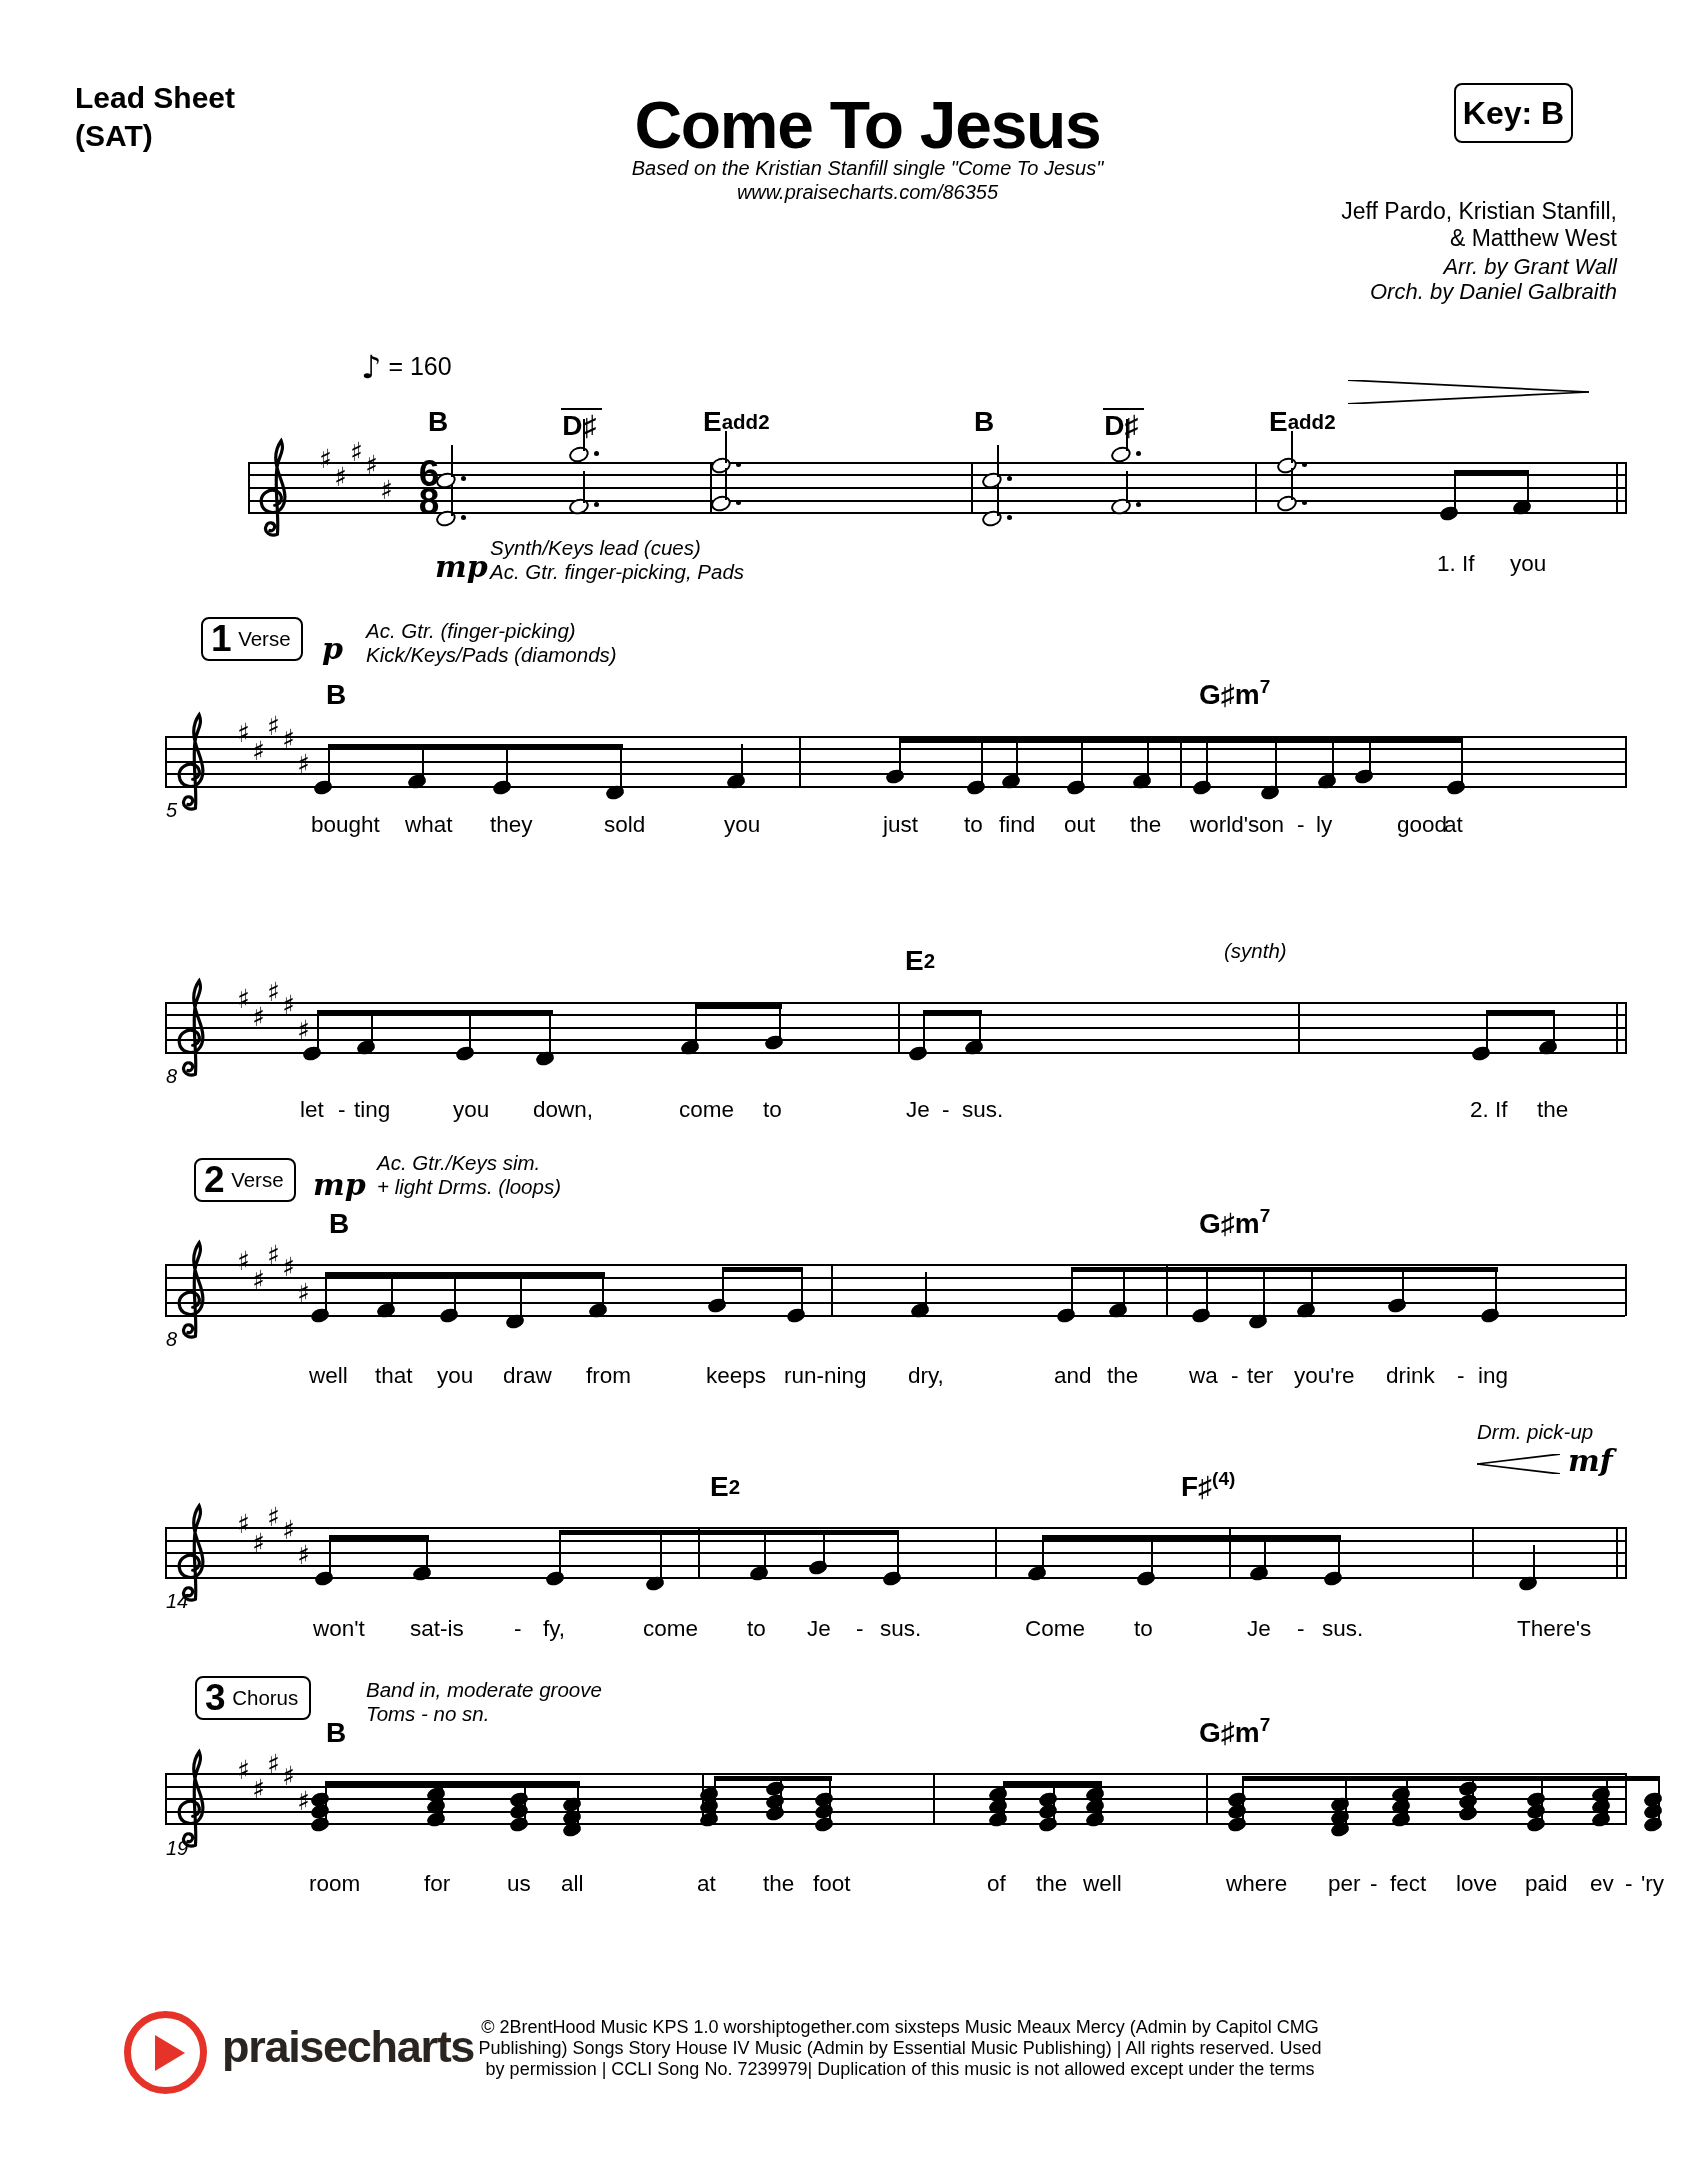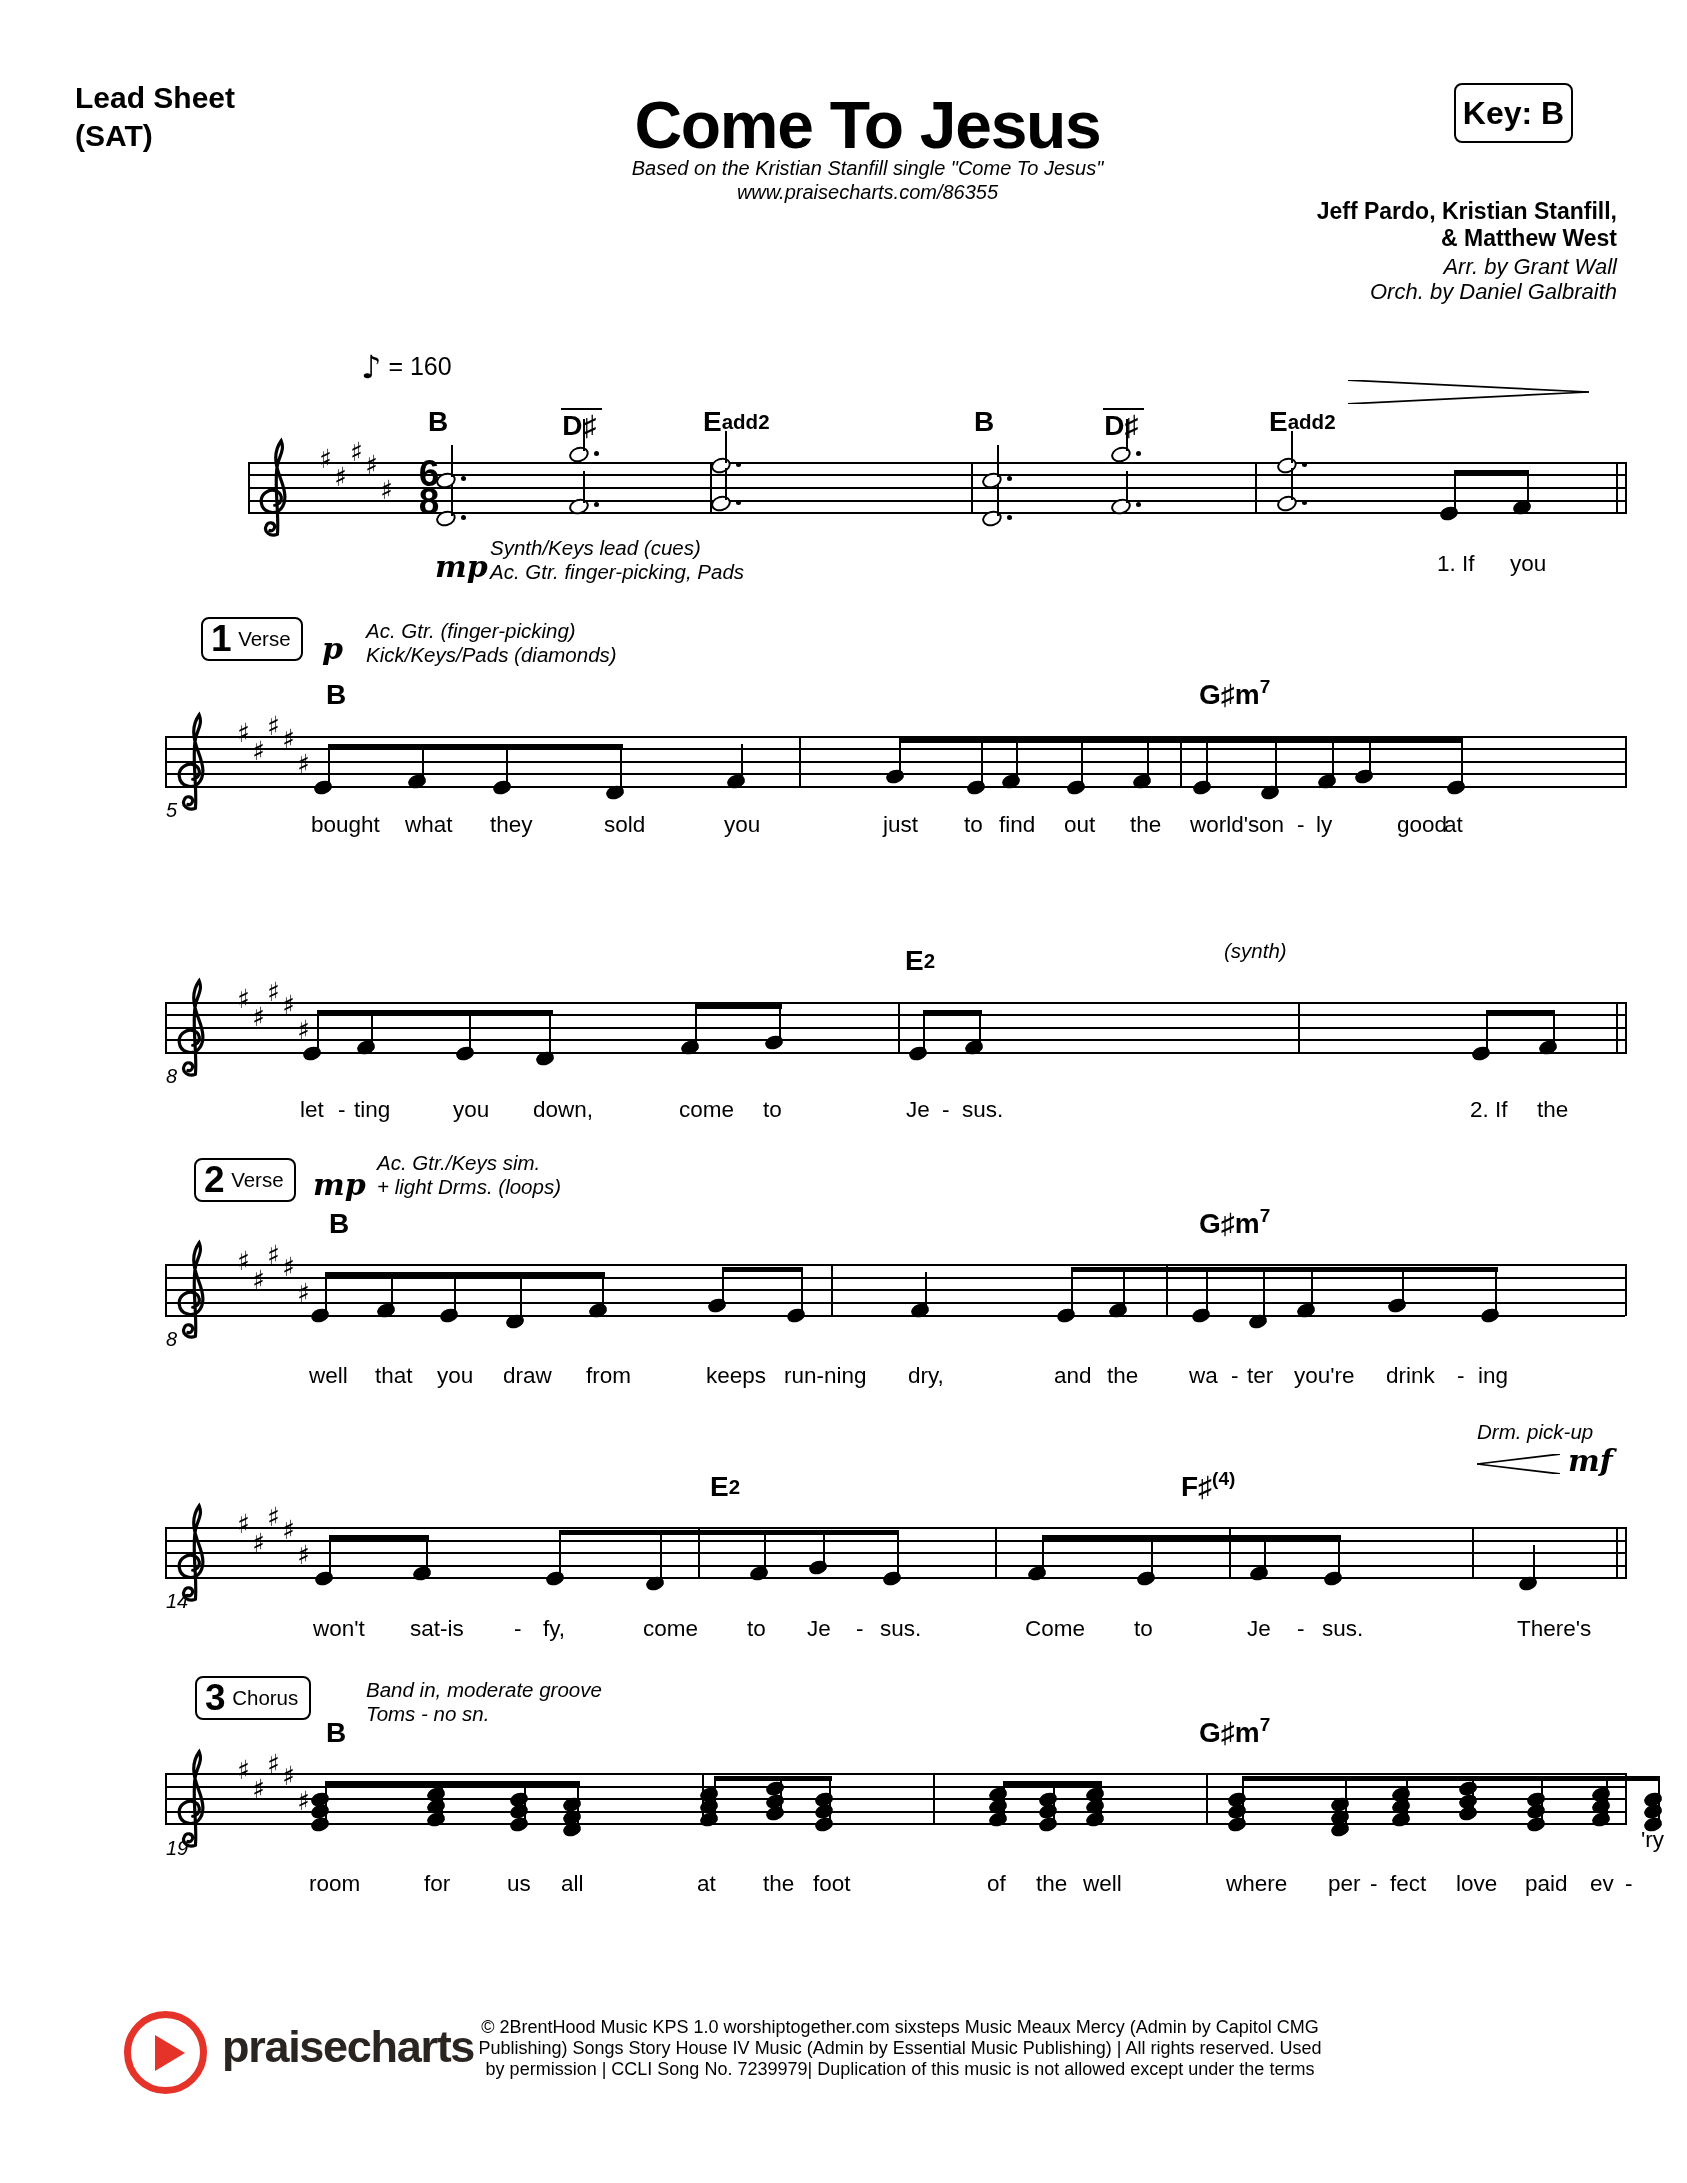--- a/index.html
+++ b/index.html
@@ -5,21 +5,21 @@
   html,body{margin:0;padding:0;background:#fff;}
   #page{position:relative;width:1687px;height:2183px;background:#fff;overflow:hidden;
         font-family:"Liberation Sans","DejaVu Sans",sans-serif;color:#000;padding-left:48px;}
   .abs{position:absolute;}
   
   .sheettype{position:absolute;left:75px;top:79px;font-size:30px;font-weight:bold;line-height:38px;}
   .title{position:absolute;left:0;right:0;top:87px;text-align:center;font-size:66px;font-weight:bold;letter-spacing:-1.3px;}
   .subtitle{position:absolute;left:0;right:0;text-align:center;font-style:italic;font-size:20px;}
   .keybox{position:absolute;left:1454px;top:83px;width:115px;height:56px;border:2.6px solid #000;border-radius:8px;
           display:flex;align-items:center;justify-content:center;font-size:32px;font-weight:bold;}
-  .authors{position:absolute;right:118px;text-align:right;font-size:23px;font-weight:bold;white-space:nowrap;}
+  .authors{position:absolute;right:118px;text-align:right;font-size:23px;font-weight:normal;white-space:nowrap;}
   .credit{position:absolute;right:118px;text-align:right;font-size:22px;font-style:italic;white-space:nowrap;}
   
   .tempo{position:absolute;left:361px;top:348px;font-size:25px;}
   .tempo .g{font-family:"DejaVu Sans",sans-serif;font-size:32px;vertical-align:-2.6px;}
   
   .staffline,.barline{position:absolute;background:#000;}
   .chord{position:absolute;font-weight:bold;font-size:28px;white-space:nowrap;line-height:1;}
   .chord.ol{border-top:2.6px solid #000;padding:2px 5.3px 0 1.3px;}
   .csup-r{font-size:19px;position:relative;top:-11.2px;font-weight:bold;}
   .csup-i{font-size:20.5px;position:relative;top:-2px;font-weight:bold;}
@@ -490,21 +490,21 @@
         <div class="lyric" style="left: 988px; top: 1871px;">the</div>
         <div class="lyric" style="left: 1035px; top: 1871px;">well</div>
         <div class="lyric" style="left: 1178px; top: 1871px;">where</div>
         <div class="lyric" style="left: 1280px; top: 1871px;">per</div>
         <div class="lyric" style="left: 1322px; top: 1871px;">-</div>
         <div class="lyric" style="left: 1342px; top: 1871px;">fect</div>
         <div class="lyric" style="left: 1408px; top: 1871px;">love</div>
         <div class="lyric" style="left: 1477px; top: 1871px;">paid</div>
         <div class="lyric" style="left: 1542px; top: 1871px;">ev</div>
         <div class="lyric" style="left: 1577px; top: 1871px;">-</div>
-        <div class="lyric" style="left: 1593px; top: 1827px;">'ry</div>
+        <div class="lyric" style="left: 1593px; top: 1871px;">'ry</div>
         <div class="notehead" style="left: 263px; top: 1818px;"></div>
         <div class="notehead" style="left: 263px; top: 1805px;"></div>
         <div class="notehead" style="left: 263px; top: 1793px;"></div>
         <div class="notehead" style="left: 379px; top: 1813px;"></div>
         <div class="notehead" style="left: 379px; top: 1800px;"></div>
         <div class="notehead" style="left: 379px; top: 1788px;"></div>
         <div class="notehead" style="left: 462px; top: 1818px;"></div>
         <div class="notehead" style="left: 462px; top: 1805px;"></div>
         <div class="notehead" style="left: 462px; top: 1793px;"></div>
         <div class="notehead" style="left: 515px; top: 1823px;"></div>

